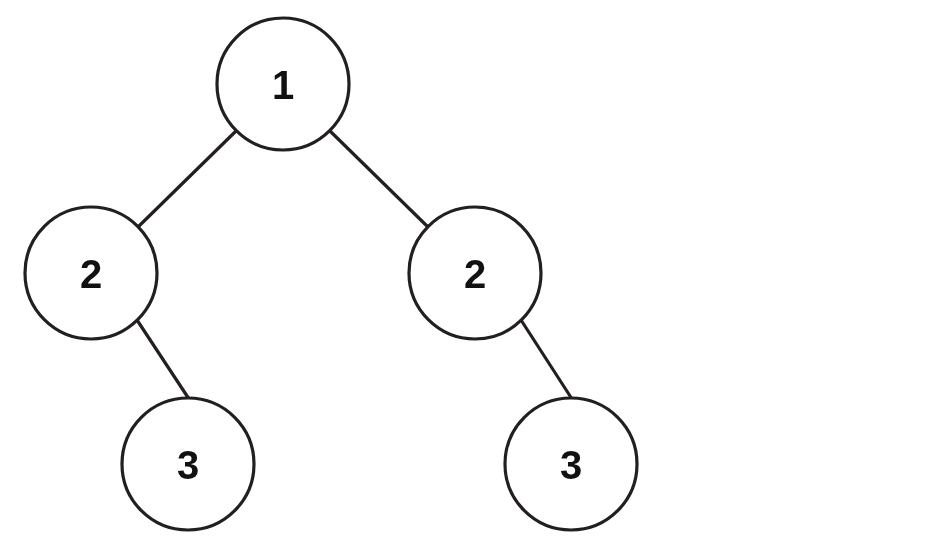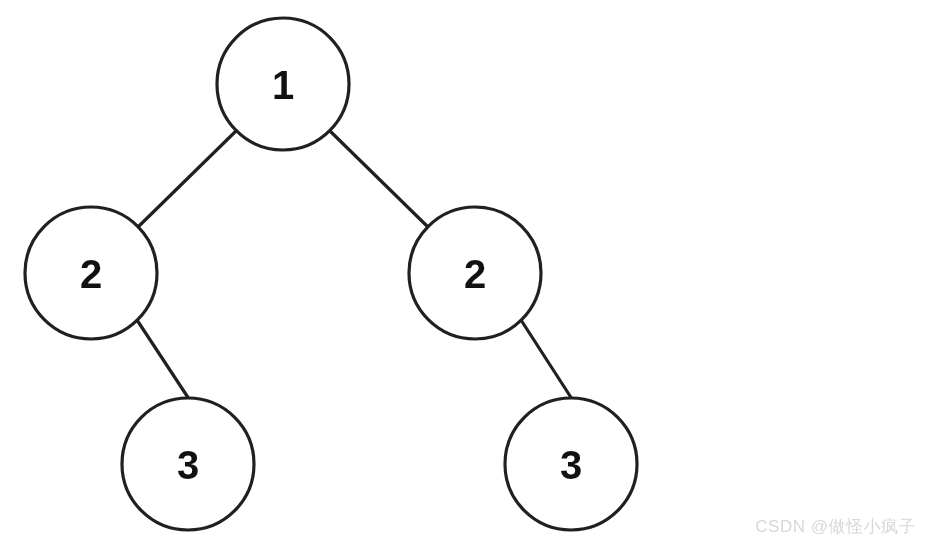--- a/index.html
+++ b/index.html
@@ -86,15 +86,14 @@
           <circle class="node-circle" cx="188" cy="464" r="66" fill="#ffffff" stroke="#231f20" stroke-width="3.2"></circle>
           <text class="node-label" x="188" y="465" fill="#111111">3</text>
         </g>
         <g>
           <circle class="node-circle" cx="571" cy="464" r="66" fill="#ffffff" stroke="#231f20" stroke-width="3.2"></circle>
           <text class="node-label" x="571" y="465" fill="#111111">3</text>
         </g>
       </g>
   </svg>
 
-  <div class="watermark">CSDN @做怪小疯子</div>
 
 </div>
 
 </body></html>

